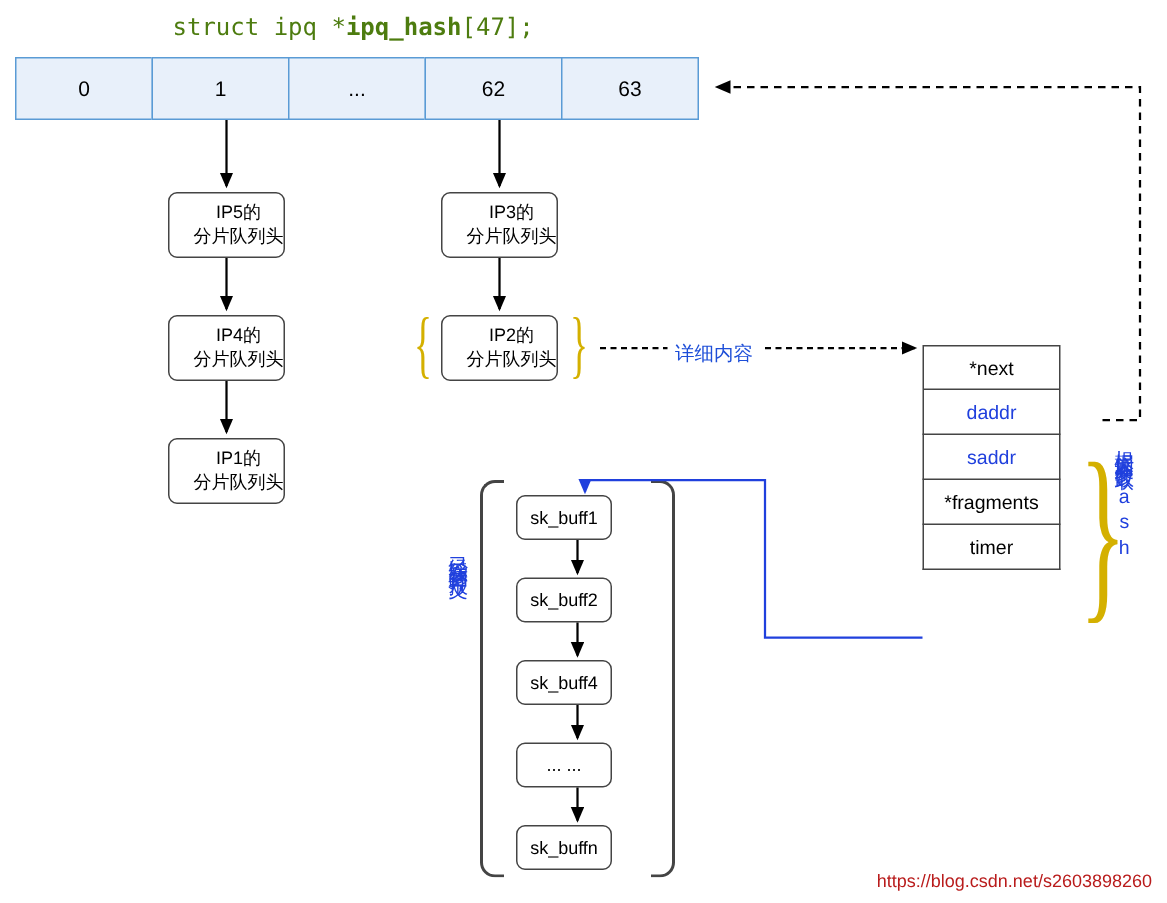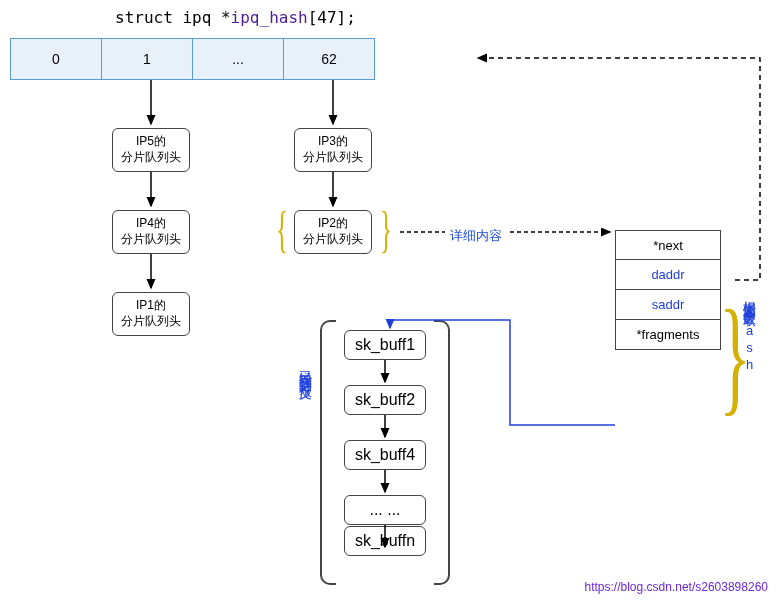--- a/index.html
+++ b/index.html
@@ -1,47 +1,48 @@
 <!DOCTYPE html>
 <html><head>
 <meta charset="utf-8">
 <style>
 *{box-sizing:border-box;margin:0;padding:0}
 body{font-family:Arial,"Microsoft YaHei",sans-serif;font-size:13px;background:#fff;width:778px;height:602px;position:relative}
 .title{position:absolute;top:8px;left:115px;font-family:Consolas,monospace;font-size:16px}
-.title .kw{color:#000000}
-.title .name{color:#4c1d95;font-weight:normal}
+.title .kw{color:#4d7c0f}
+.title .name{color:#4d7c0f;font-weight:bold}
 .hash-array{position:absolute;top:38px;left:10px;display:flex}
 .hash-cell{width:92px;height:42px;background:#e8f0fa;border:1px solid #5a9bd5;display:flex;align-items:center;justify-content:center;font-size:14px;margin-left:-1px}
 .hash-cell:first-child{margin-left:0}
-.node{position:absolute;width:78px;height:44px;border:1px solid #444;border-radius:6px;background:#fff;display:flex;align-items:center;justify-content:center;text-align:center;font-size:12px;line-height:1.3}
-.skb{position:absolute;width:82px;height:30px;border:1px solid #444;border-radius:6px;background:#fff;display:flex;align-items:center;justify-content:center;font-size:16px}
-.struct-row{width:106px;height:30px;border:1px solid #444;border-top:none;display:flex;align-items:center;justify-content:center;font-size:13px;background:#fff}
+.node{position:absolute;width:78px;height:44px;border:1px solid #444;border-radius:6px;background:#fff;display:flex;align-items:center;justify-content:flex-end;text-align:center;font-size:12px;line-height:1.3}
+.skb{position:absolute;width:64px;height:30px;border:1px solid #444;border-radius:6px;background:#fff;display:flex;align-items:center;justify-content:center;font-size:12px}
+.struct-row{width:92px;height:30px;border:1px solid #444;border-top:none;display:flex;align-items:center;justify-content:center;font-size:13px;background:#fff}
 .struct-row:first-child{border-top:1px solid #444}
 .struct-row.blue{color:#2040dd}
 .struct{position:absolute;top:230px;left:615px}
 .label-blue{color:#2040dd;font-size:13px}
 .label-black{color:#1d4ed8;font-size:13px}
 .v-text{position:absolute;writing-mode:vertical-rl;text-orientation:upright;letter-spacing:2px}
 svg{position:absolute;top:0;left:0;pointer-events:none}
-.watermark{position:absolute;bottom:8px;right:10px;color:#6d28d9;font-size:12px}
+.watermark{position:absolute;bottom:8px;right:10px;color:#b91c1c;font-size:12px}
 .brace{position:absolute;font-size:50px;color:#d4b000;font-family:serif;transform:scaleX(.5)}
 </style>
 </head>
 <body>
 
 <div class="title">
   <span class="kw">struct ipq *</span><span class="name">ipq_hash</span><span class="kw">[47];</span>
 </div>
 
 <div class="hash-array">
   <div class="hash-cell">0</div>
   <div class="hash-cell">1</div>
   <div class="hash-cell">...</div>
   <div class="hash-cell">62</div>
+  <div class="hash-cell">63</div>
 </div>
 
 <div class="node" style="top:128px;left:112px">
     <span style="white-space:pre-line">IP5的
 分片队列头</span>
   </div>
 <div class="node" style="top:210px;left:112px">
     <span style="white-space:pre-line">IP4的
 分片队列头</span>
   </div>
@@ -62,29 +63,30 @@
 <div class="brace" style="top:200px;left:270px">{</div>
 <div class="brace" style="top:200px;left:374px">}</div>
 
 <div style="position:absolute;top:227px;left:450px" class="label-black">详细内容</div>
 
 <div class="struct">
   <div class="struct-row">*next</div>
   <div class="struct-row blue">daddr</div>
   <div class="struct-row blue">saddr</div>
   <div class="struct-row">*fragments</div>
+  <div class="struct-row">timer</div>
 </div>
 
 <div class="brace" style="top:290px;left:704px;font-size:130px;line-height:1">}</div>
 
 <div class="skb" style="top:330px;left:344px">sk_buff1</div>
 <div class="skb" style="top:385px;left:344px">sk_buff2</div>
 <div class="skb" style="top:440px;left:344px">sk_buff4</div>
 <div class="skb" style="top:495px;left:344px">... ...</div>
-<div class="skb" style="top:526px;left:344px">sk_buffn</div>
+<div class="skb" style="top:550px;left:344px">sk_buffn</div>
 
 <div style="position:absolute;top:320px;left:320px;width:16px;height:265px;border:2px solid #444;border-right:none;border-radius:10px 0 0 10px"></div>
 <div style="position:absolute;top:320px;left:434px;width:16px;height:265px;border:2px solid #444;border-left:none;border-radius:0 10px 10px 0"></div>
 
 <div class="v-text label-blue" style="top:360px;left:296px">已经缓存的分片报文</div>
 <div class="v-text label-blue" style="top:290px;left:740px">根据这四个参数取hash</div>
 
 <div class="watermark">https://blog.csdn.net/s2603898260</div>
 
 <svg width="778" height="602">

